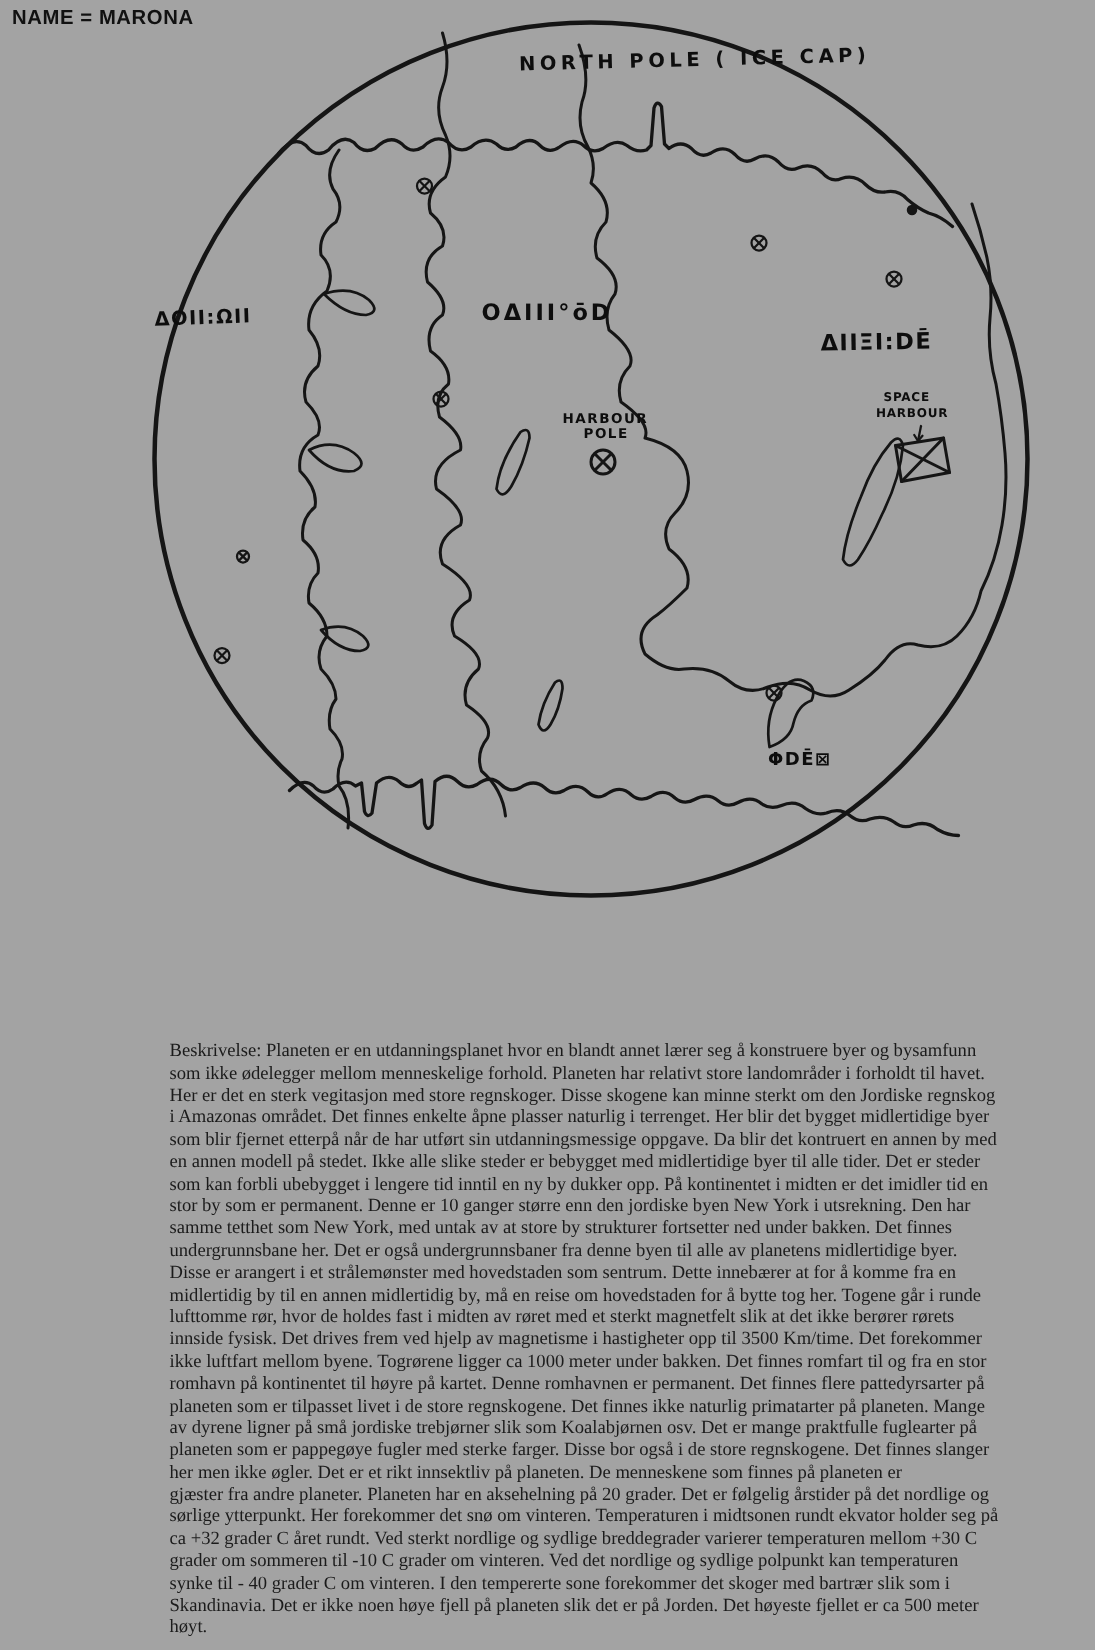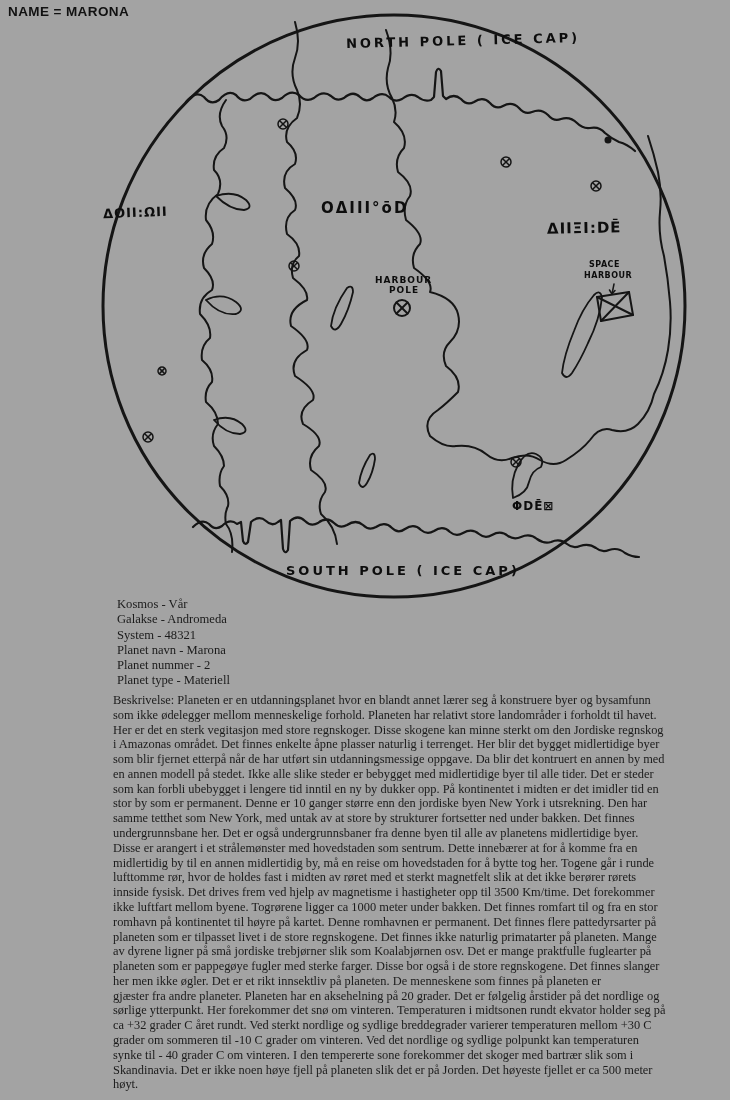--- a/index.html
+++ b/index.html
@@ -139,37 +139,30 @@
         <g stroke-width="1.5">
           <circle cx="516" cy="462" r="5"></circle>
             <line x1="512.7" y1="458.7" x2="519.3" y2="465.3"></line>
             <line x1="512.7" y1="465.3" x2="519.3" y2="458.7"></line>
         </g>
         <circle cx="608" cy="140" r="3.5" fill="#151515" stroke="none"></circle>
       </g>
     </svg>
 
     <span class="lbl lbl-north">NORTH POLE  ( ICE CAP)</span>
-    <span class="lbl lbl-south">SOUTH POLE ( ICE CAP)</span>
     <span class="lbl lbl-west">ΔOII:ΩII</span>
     <span class="lbl lbl-center">OΔIII°ōD</span>
     <span class="lbl lbl-east">ΔIIΞI:DĒ</span>
     <span class="lbl lbl-island">ΦDĒ⊠</span>
     <span class="lbl lbl-cap1">HARBOUR</span>
     <span class="lbl lbl-cap2">POLE</span>
     <span class="lbl lbl-sp1">SPACE</span>
     <span class="lbl lbl-sp2">HARBOUR</span>
   </div>
 
-  <div class="facts">Kosmos - Vår
-Galakse - Andromeda
-System - 48321
-Planet navn - Marona
-Planet nummer - 2
-Planet type - Materiell</div>
 
   <div class="desc">Beskrivelse: Planeten er en utdanningsplanet hvor en blandt annet lærer seg å konstruere byer og bysamfunn
 som ikke ødelegger mellom menneskelige forhold. Planeten har relativt store landområder i forholdt til havet.
 Her er det en sterk vegitasjon med store regnskoger. Disse skogene kan minne sterkt om den Jordiske regnskog
 i Amazonas området. Det finnes enkelte åpne plasser naturlig i terrenget. Her blir det bygget midlertidige byer
 som blir fjernet etterpå når de har utført sin utdanningsmessige oppgave. Da blir det kontruert en annen by med
 en annen modell på stedet. Ikke alle slike steder er bebygget med midlertidige byer til alle tider. Det er steder
 som kan forbli ubebygget i lengere tid inntil en ny by dukker opp. På kontinentet i midten er det imidler tid en
 stor by som er permanent. Denne er 10 ganger større enn den jordiske byen New York i utsrekning. Den har
 samme tetthet som New York, med  untak av at store by strukturer fortsetter ned under bakken. Det finnes

